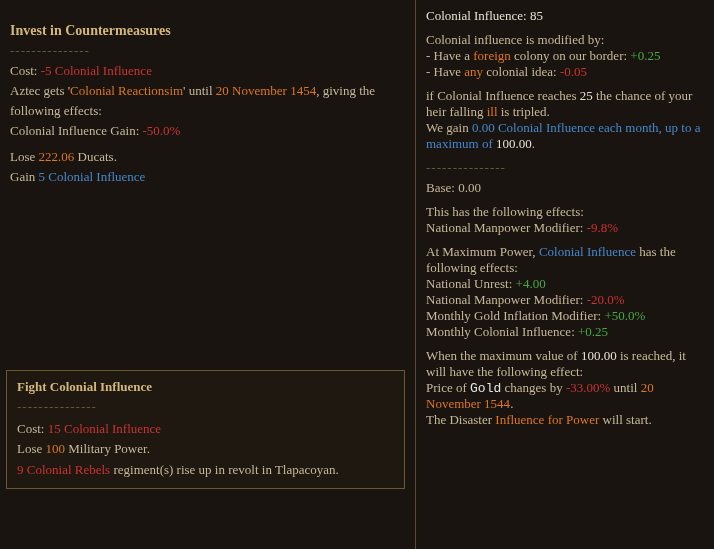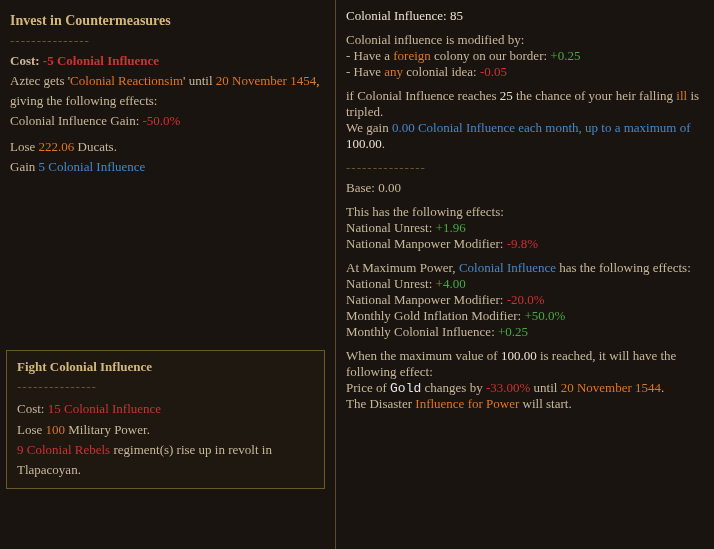--- a/index.html
+++ b/index.html
@@ -8,22 +8,22 @@
       height: 549px;
       background: #1a1410;
       font-family: 'Times New Roman', Times, serif;
       font-size: 13px;
       color: #c8b89a;
       overflow: hidden;
       display: flex;
     }
 
     .left-panel {
-      width: 336px;
-      padding: 13px 10px;
+      width: 416px;
+      padding: 23px 10px;
       border-right: 1px solid #5a4a2a;
       position: relative;
     }
 
     .right-panel {
       flex: 1;
       padding: 8px 10px;
     }
 
     .section-title {
@@ -38,21 +38,21 @@
       margin: 4px 0;
       letter-spacing: 1px;
     }
     .text-red { color: #cc3333; }
     .text-green { color: #44aa44; }
     .text-blue { color: #4488cc; }
     .text-orange { color: #dd7722; text-align: right; }
     .text-yellow { color: #e5e5e5; font-family: Liberation Mono, monospace; }
     .text-white { color: #e8e0d0; }
 
-    .cost-line { margin: 2px 0; font-weight: bold; }
+    .cost-line { margin: 2px 0; }
     .effect-line { margin: 1px 0; line-height: 1.5; }
 
     .sub-panel {
       position: absolute;
       bottom: 60px;
       left: 6px;
       right: 10px;
       background: #1e1810;
       border: 1px solid #6a5a2a;
       padding: 8px 10px;
@@ -134,23 +134,20 @@
 
   <div class="divider">---------------</div>
 
   <div class="block">
     <span>Base: </span><span>0.00</span>
   </div>
 
   <div class="block">
     <div>This has the following effects:</div>
     <div>
-      <span>National Unrest: </span><span class="text-green">+1.96</span>
-    </div>
-    <div>
       <span>National Manpower Modifier: </span><span class="text-red">-9.8%</span>
     </div>
   </div>
 
   <div class="block">
     <div>
       <span>At Maximum Power, </span><span class="text-blue">Colonial Influence</span><span> has the following effects:</span>
     </div>
     <div>
       <span>National Unrest: </span><span class="text-green">+4.00</span>

